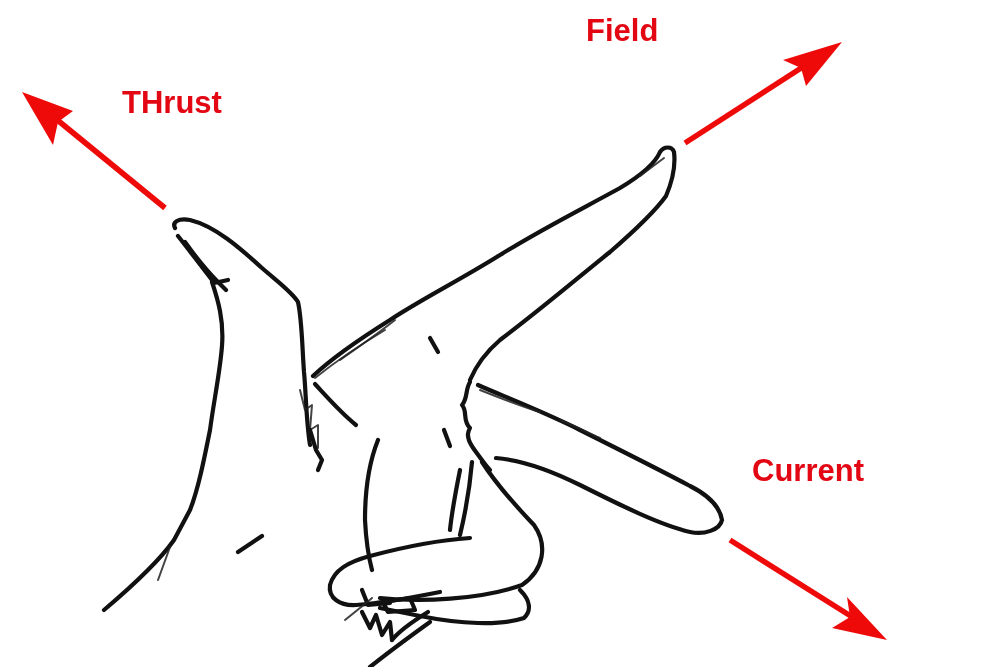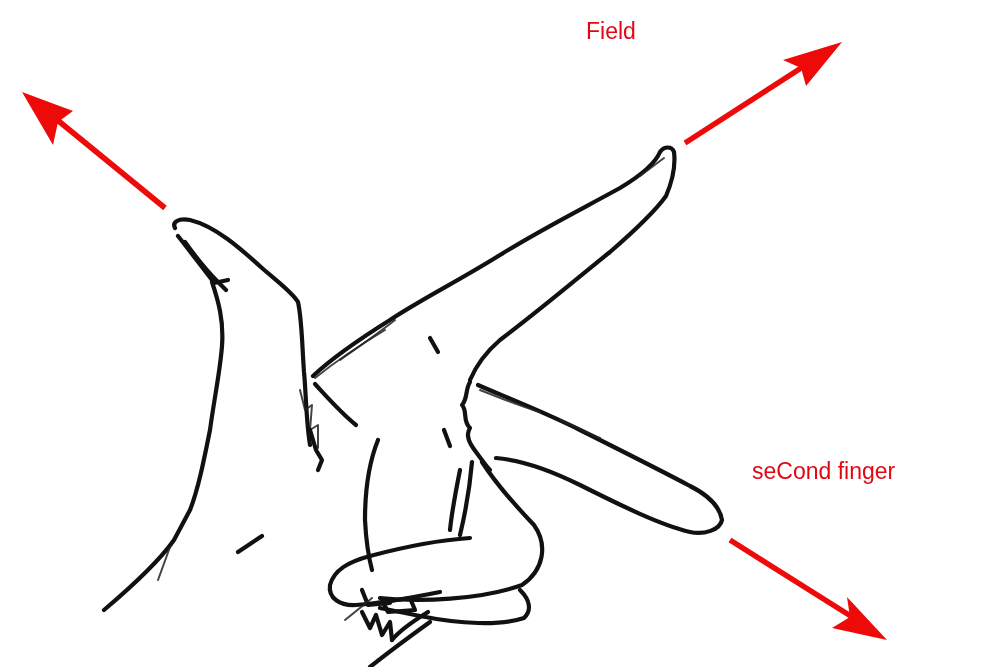--- a/index.html
+++ b/index.html
@@ -1,18 +1,18 @@
 <!DOCTYPE html>
 <html><head>
   <meta charset="utf-8">
   <style>
     html, body { margin: 0; padding: 0; background: #ffffff; }
     body { width: 1000px; height: 667px; position: relative; overflow: hidden; font-family: "Liberation Sans", sans-serif; }
     #canvas { position: absolute; left: 0; top: 0; width: 1000px; height: 667px; }
-    .label { position: absolute; color: #e30613; font-size: 23px; line-height: 38px; font-family: "Liberation Sans", sans-serif; white-space: nowrap; }
+    .label { position: absolute; color: #e30613; font-size: 31px; line-height: 38px; font-family: "Liberation Sans", sans-serif; white-space: nowrap; font-weight: bold; }
     .label span { display: block; }
     #lbl-thumb { left: 122px; top: 84px; }
     #lbl-first { left: 586px; top: 12px; }
     #lbl-second { left: 752px; top: 452px; }
     .stroke { fill: none; stroke: #111111; stroke-width: 4.2; stroke-linecap: round; stroke-linejoin: round; }
     .thin { fill: none; stroke: #222222; stroke-width: 2; stroke-linecap: round; stroke-linejoin: round; opacity: 0.85; }
     .arrow-line { stroke: #ef0a0a; stroke-width: 5.5; stroke-linecap: butt; fill: none; }
     .arrow-head { fill: #ef0a0a; }
   </style>
 </head>
@@ -70,21 +70,22 @@
     <path class="stroke" d="M383,602 L410,598 L415,610 L388,612 Z"></path>
     <path class="stroke" d="M362,612 L370,628 L376,615 L382,635 L390,622 L392,640"></path>
     <path class="stroke" d="M392,640 C400,630 415,620 428,612"></path>
     <path class="stroke" d="M370,667 C385,655 405,640 430,622"></path>
     <path class="thin" d="M345,620 C355,612 365,604 372,598"></path>
     <path class="stroke" d="M238,552 L262,536"></path>
   </g>
 </svg>
 
 <div class="label" id="lbl-thumb">
+  <span>THrust</span>
 </div>
 
 <div class="label" id="lbl-first">
   <span>Field</span>
 </div>
 
 <div class="label" id="lbl-second">
-  <span>seCond finger</span>
+  <span>Current</span>
 </div>
 
 </body></html>

